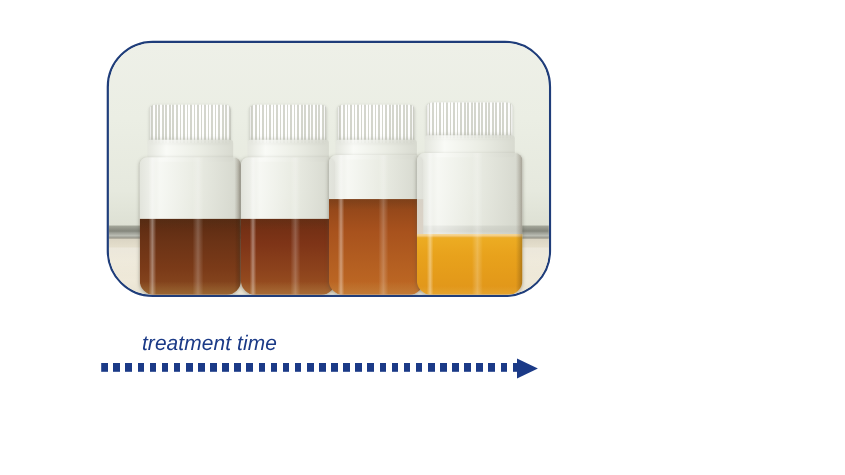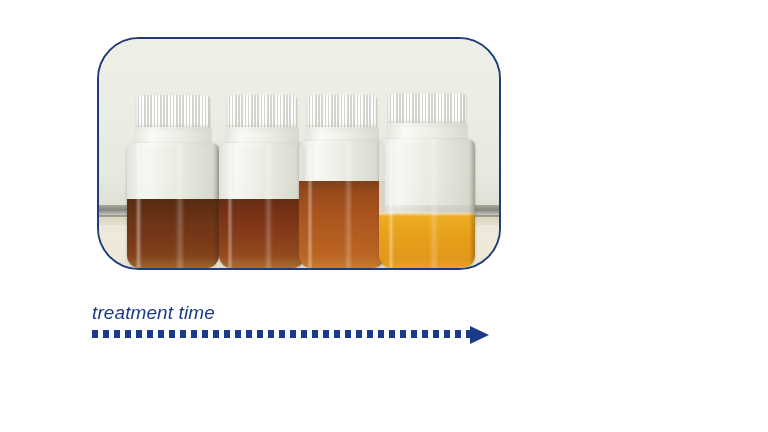--- a/index.html
+++ b/index.html
@@ -197,20 +197,21 @@
   }
   #caption-text {
     font-family: "Liberation Sans", sans-serif;
     font-style: italic;
     font-size: 19px;
     font-weight: 400;
     color: #1b3a87;
     letter-spacing: 0.1px;
     line-height: 1;
     white-space: nowrap;
+    margin-left: 37px;
   }
   #arrow-row {
     position: absolute;
     left: 92px;
     top: 326px;
     width: 410px;
     height: 18px;
   }
   #arrow-dots {
     position: absolute;

